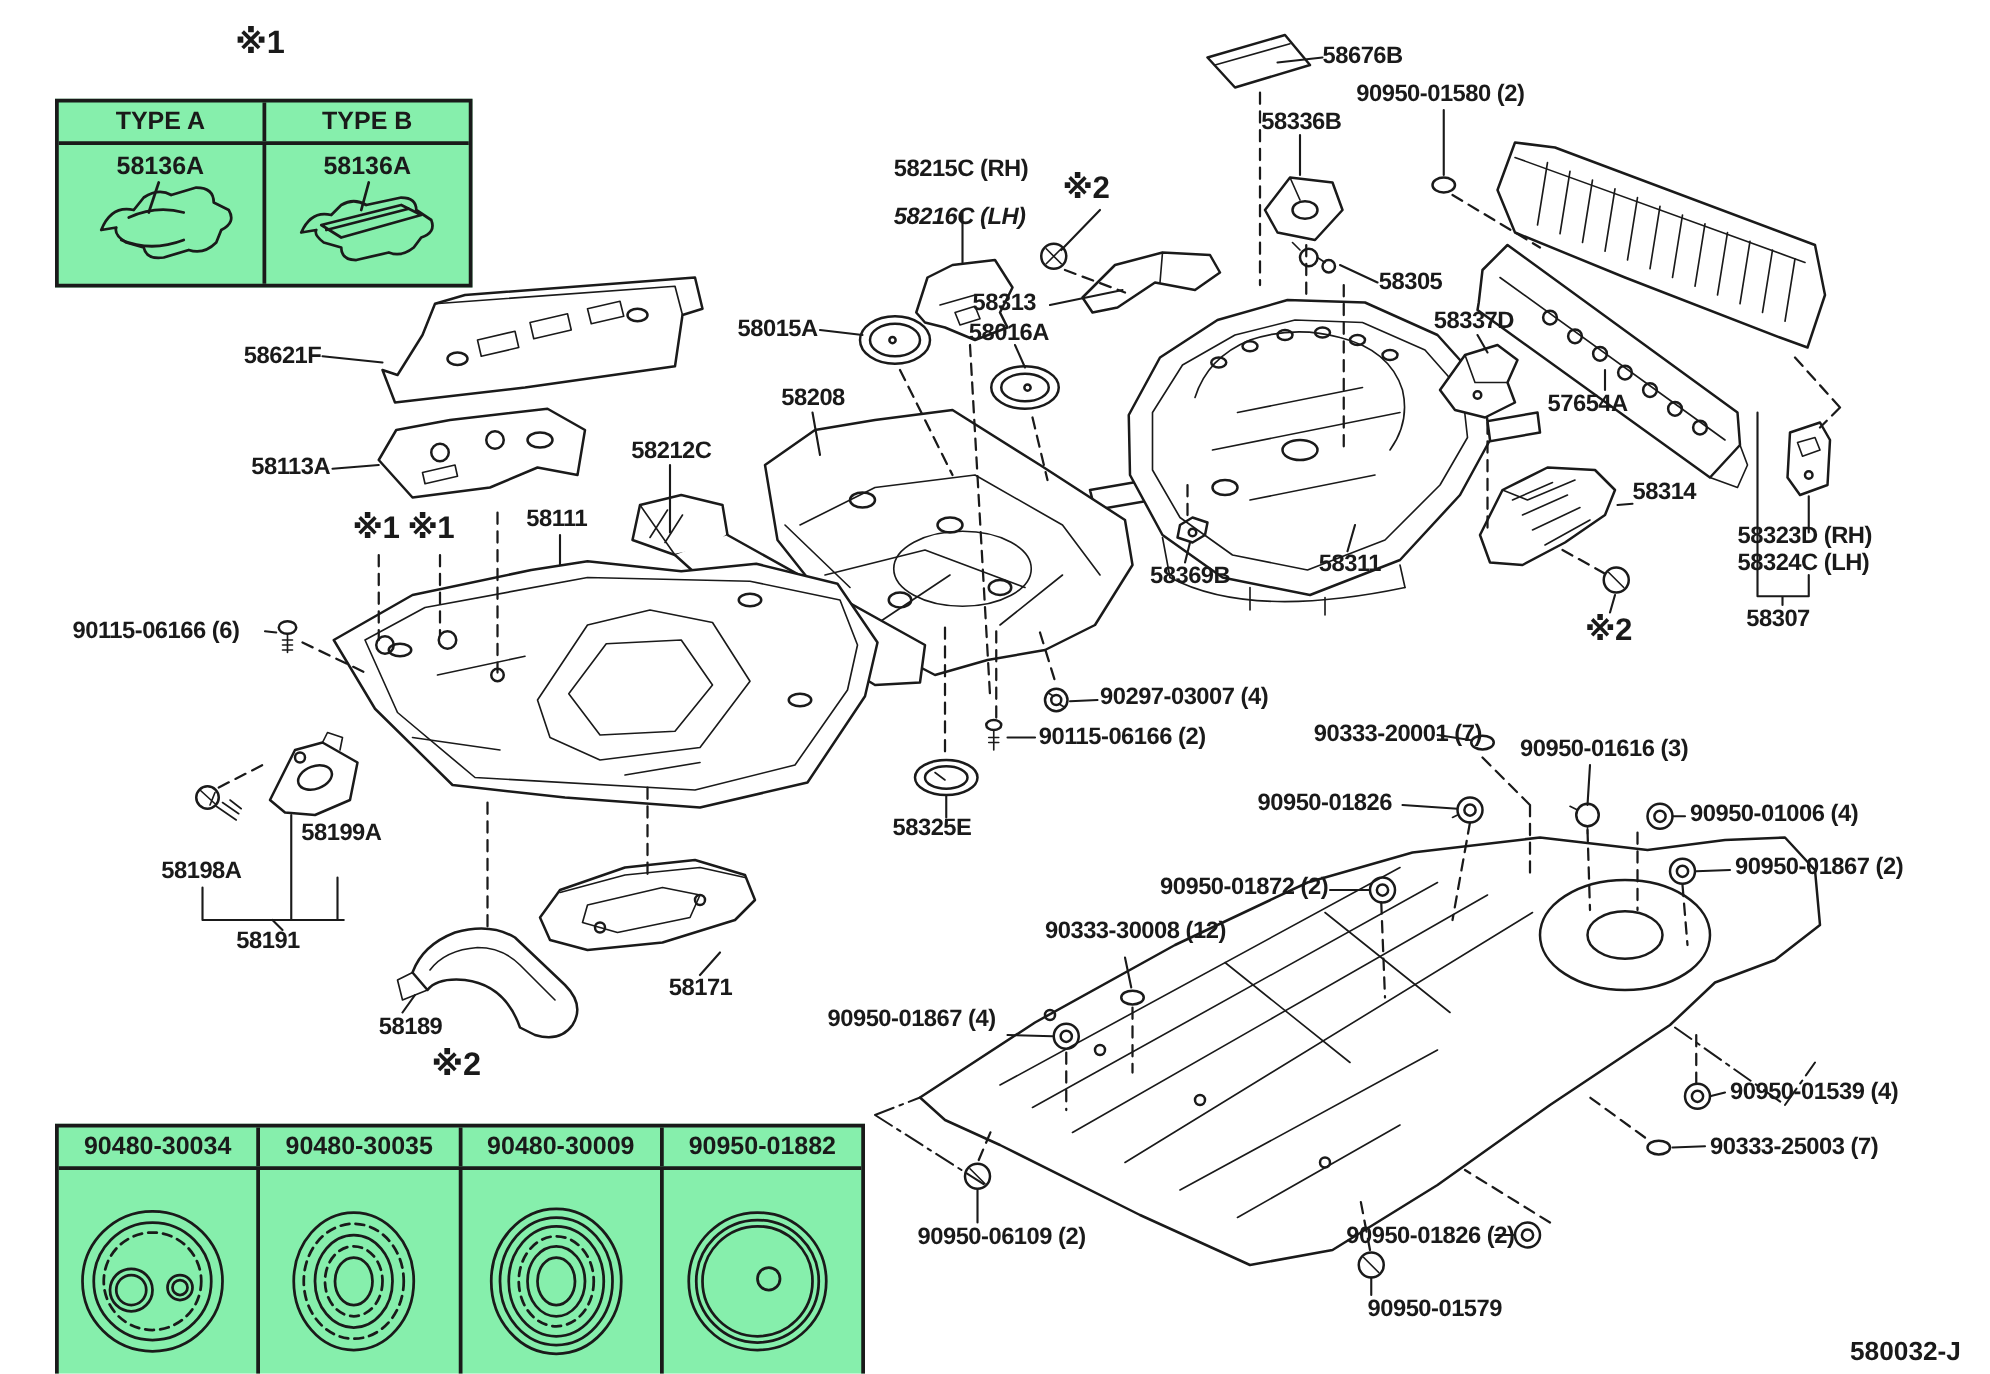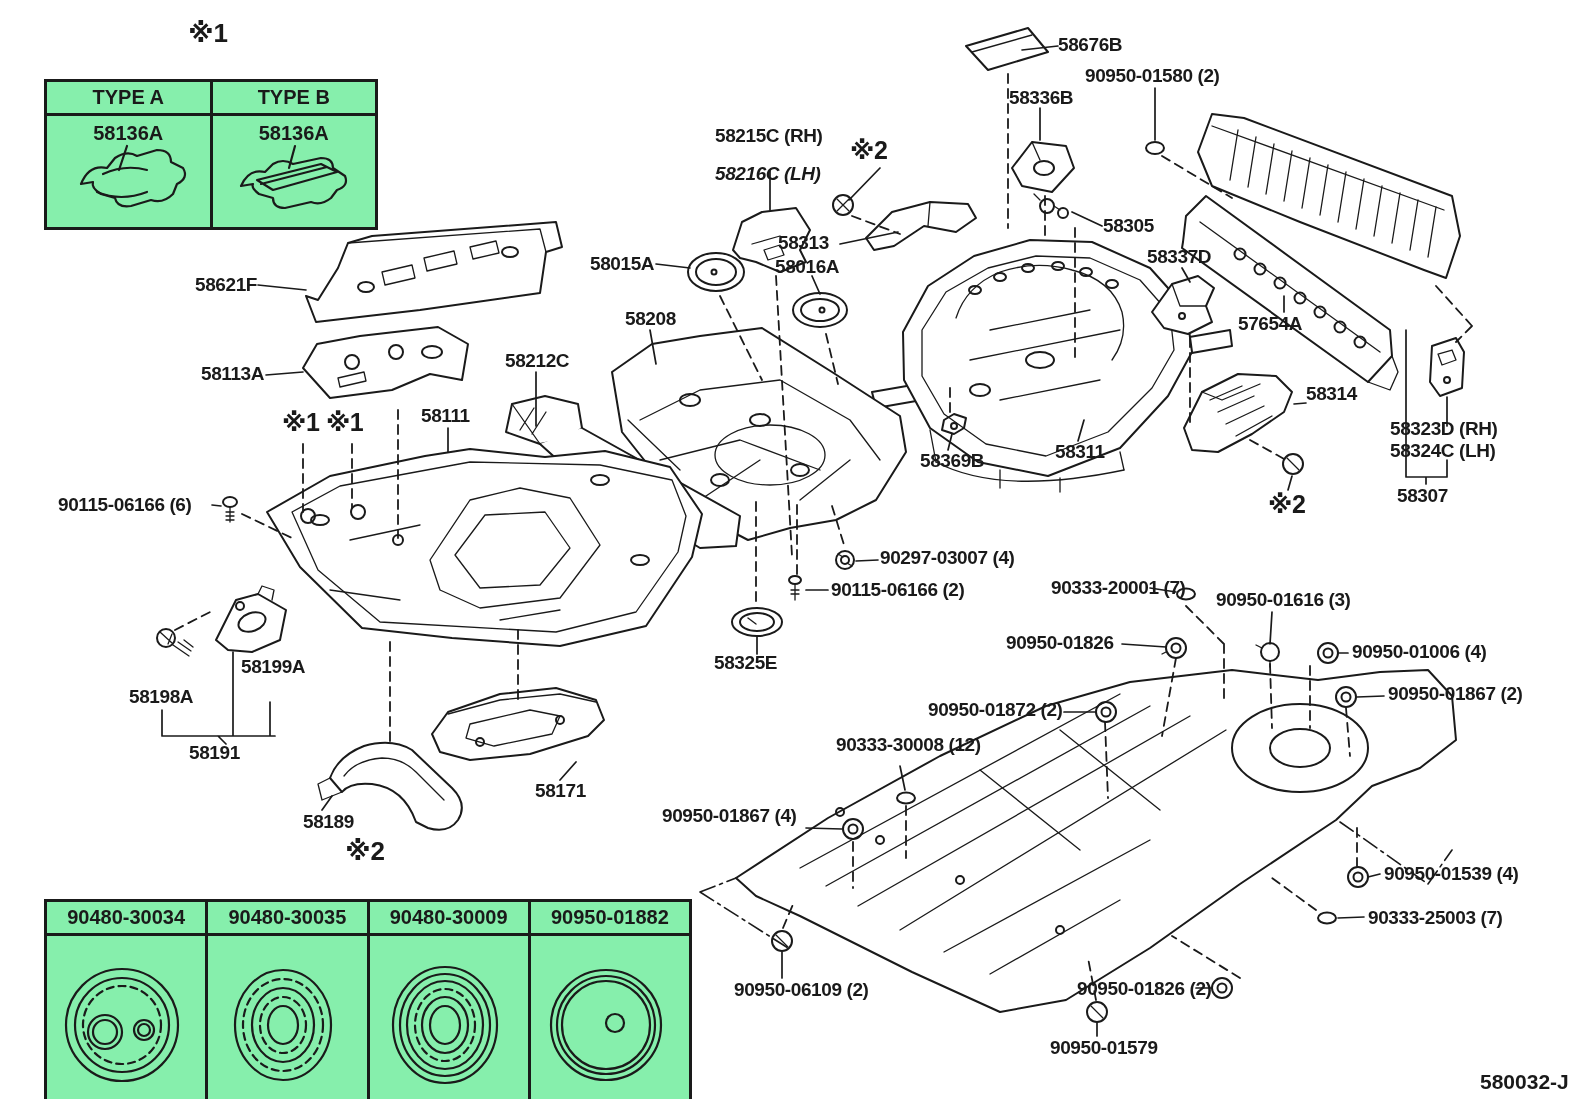--- a/index.html
+++ b/index.html
@@ -352,21 +352,21 @@
       <span class="lbl" style="left: 928px; top: 700px;">90950-01872 (2)</span>
       <span class="lbl" style="left: 836px; top: 735px;">90333-30008 (12)</span>
       <span class="lbl" style="left: 189px; top: 743px;">58191</span>
       <span class="lbl" style="left: 535px; top: 781px;">58171</span>
       <span class="lbl" style="left: 662px; top: 806px;">90950-01867 (4)</span>
       <span class="lbl" style="left: 303px; top: 812px;">58189</span>
       <span class="lbl" style="left: 1384px; top: 864px;">90950-01539 (4)</span>
       <span class="lbl" style="left: 1368px; top: 908px;">90333-25003 (7)</span>
       <span class="lbl" style="left: 734px; top: 980px;">90950-06109 (2)</span>
       <span class="lbl" style="left: 1077px; top: 979px;">90950-01826 (2)</span>
-      <span class="lbl" style="left: 1050px; top: 1038px; text-align: center;">90950-01579</span>
+      <span class="lbl" style="left: 1094px; top: 1038px; text-align: center;">90950-01579</span>
     </div>
 
   <div class="legend-title" style="left:44px;top:20px;width:328px;">※1</div>
   <div class="lbox" style="left:44px;top:55px;width:328px;height:145px;">
     <div class="lrow lhead">
       <div class="lcell">TYPE A</div>
       <div class="lcell">TYPE B</div>
     </div>
     <div class="lrow lbody">
       <div class="bcell">

